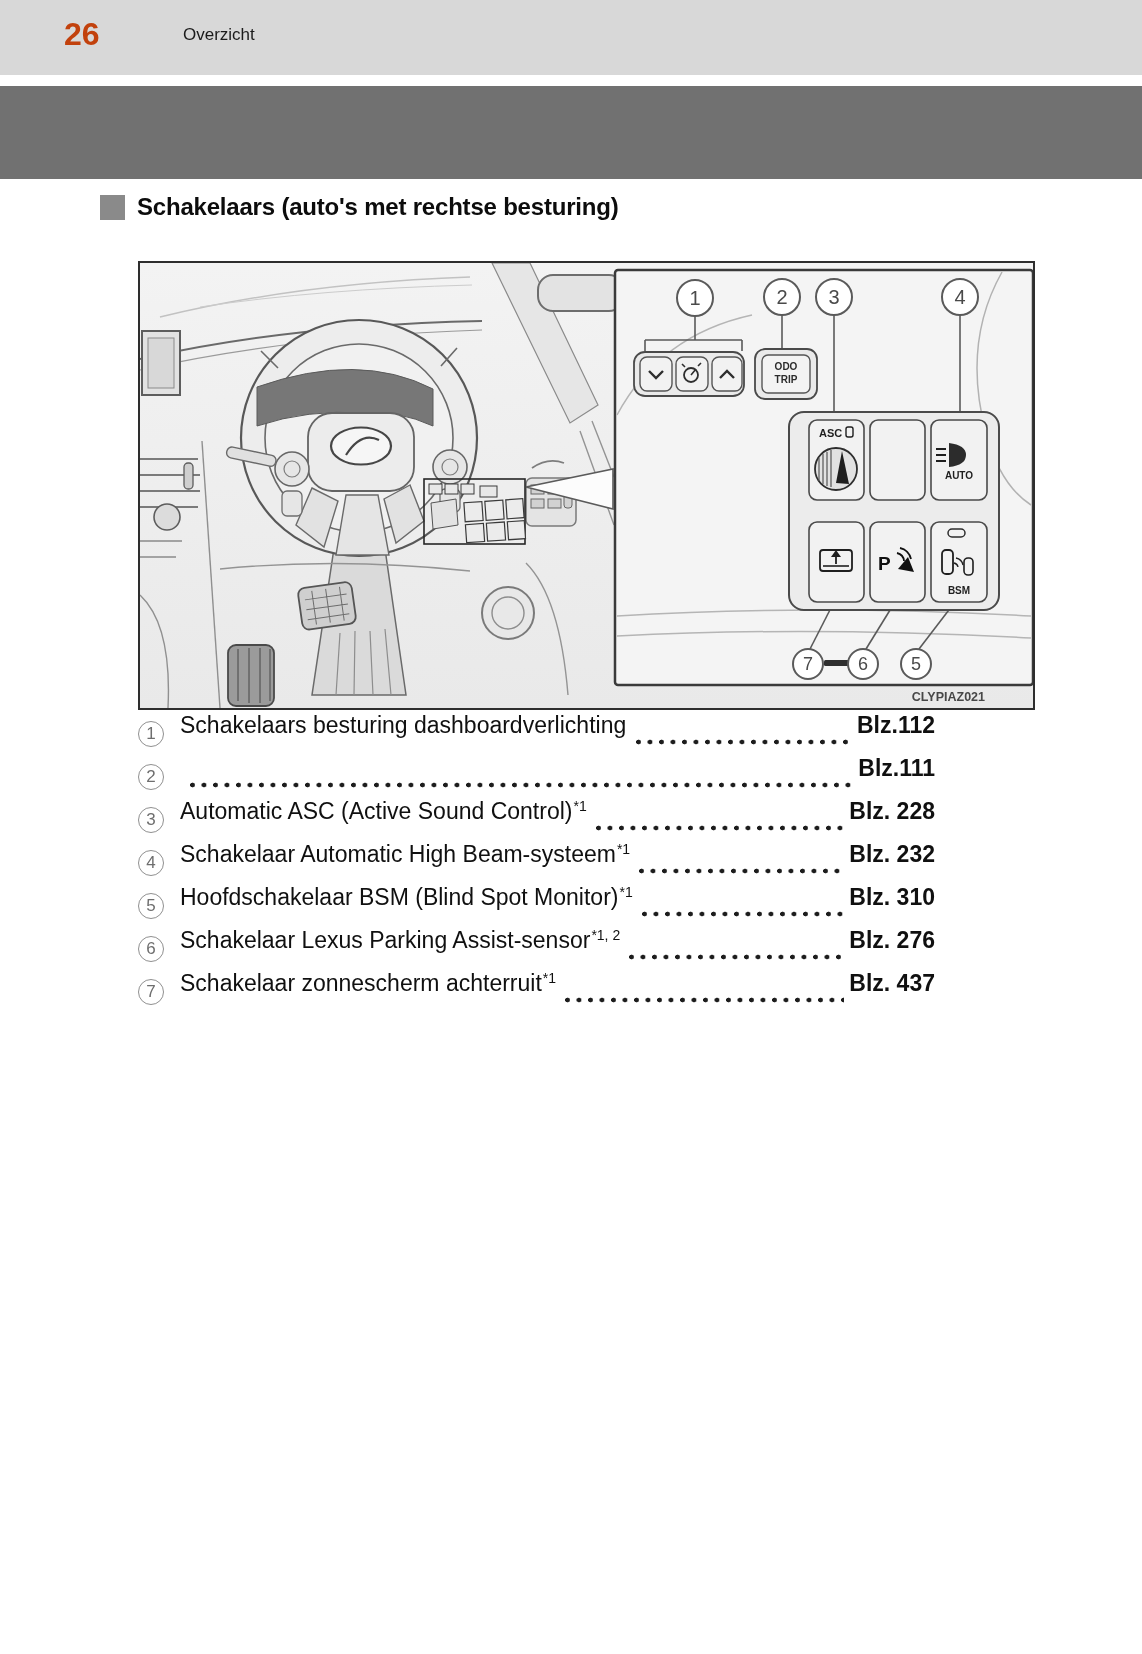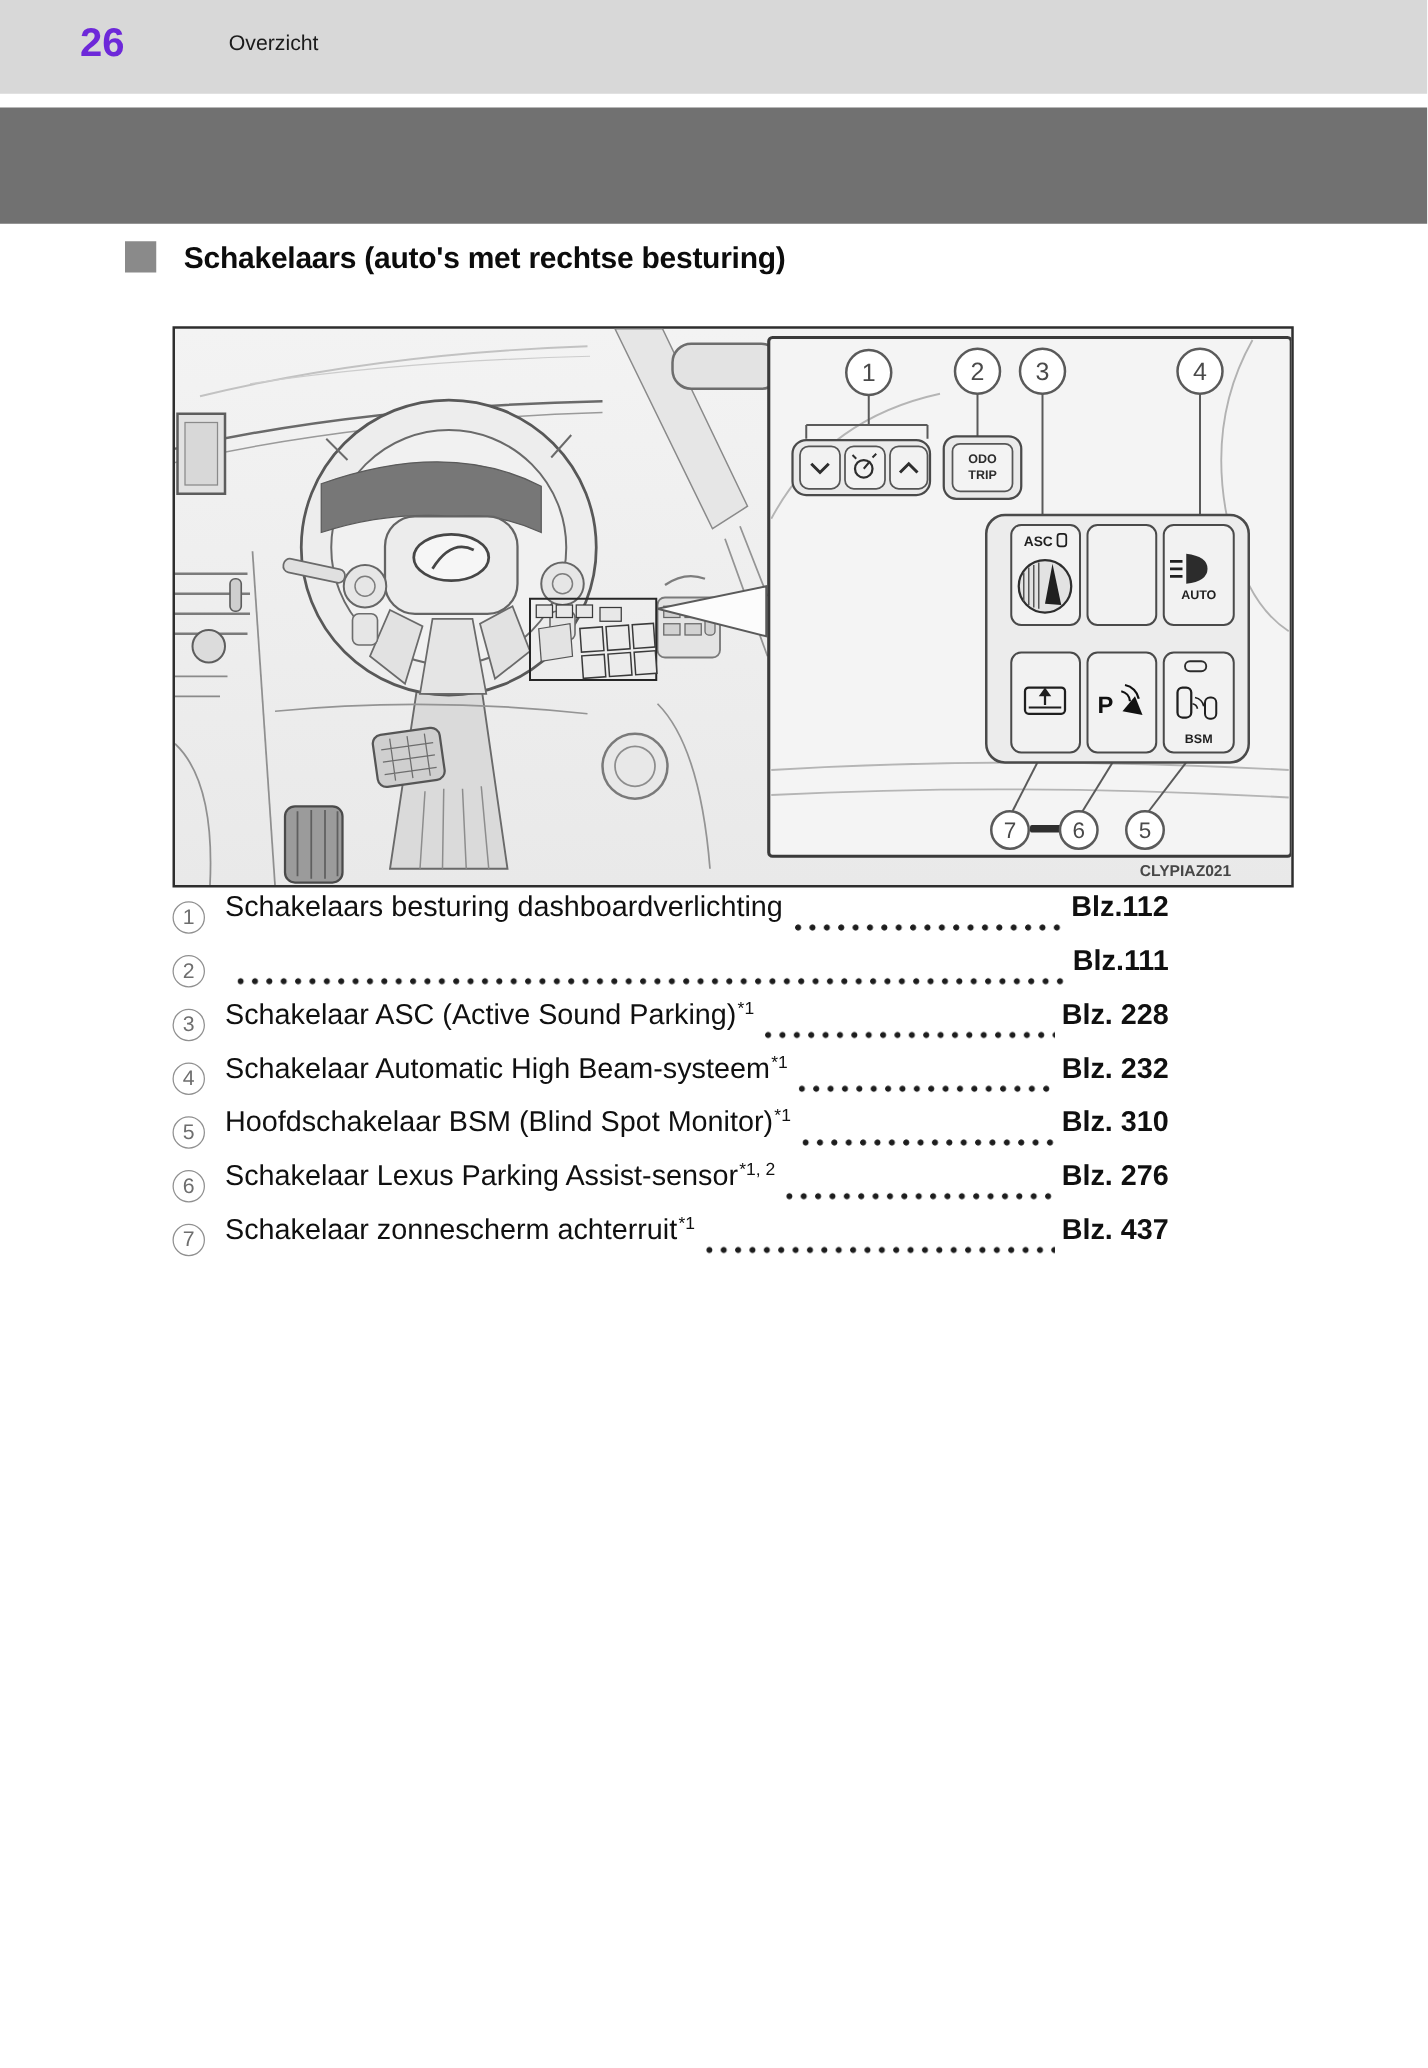--- a/index.html
+++ b/index.html
@@ -1,22 +1,22 @@
 <!DOCTYPE html>
 <html><head>
 <meta charset="utf-8">
 <style>
   html,body{margin:0;padding:0;background:#ffffff;}
   .page{position:relative;width:1142px;height:1654px;background:#ffffff;overflow:hidden;
         font-family:"Liberation Sans",sans-serif;}
   .hdrbar{position:absolute;left:0;top:0;width:1142px;height:75px;background:#d8d8d8;}
-  .pagenum{position:absolute;left:64px;top:16px;font-size:32px;font-weight:700;color:#6d28d9;}
+  .pagenum{position:absolute;left:64px;top:16px;font-size:32px;font-weight:700;color:#c2410c;}
   .sectionlbl{position:absolute;left:183px;top:25px;font-size:17px;font-weight:500;color:#1b1b1b;}
   .darkband{position:absolute;left:0;top:86px;width:1142px;height:93px;background:#717171;}
-  .h2row{position:absolute;left:100px;top:193px;display:flex;align-items:flex-start;gap:22px;}
+  .h2row{position:absolute;left:100px;top:193px;display:flex;align-items:center;gap:12px;}
   .h2sq{width:25px;height:25px;background:#8a8a8a;flex:0 0 auto;}
   .h2txt{font-size:24px;font-weight:700;color:#0c0c0c;letter-spacing:-0.2px;}
   .fig{position:absolute;left:138px;top:261px;width:897px;height:449px;border:2px solid #2e2e2e;
        box-sizing:border-box;background:linear-gradient(180deg,#f3f3f3,#e9e9e9);}
   .legend{position:absolute;left:138px;top:712px;width:797px;}
   .lrow{display:flex;align-items:baseline;height:43px;font-size:23px;font-weight:500;color:#101010;}
   .circ{align-self:center;flex:0 0 auto;display:inline-flex;align-items:center;justify-content:center;
         width:26px;height:26px;border:1.7px solid #909090;border-radius:50%;color:#6e6e6e;
         font-size:17px;font-weight:500;margin-right:16px;box-sizing:border-box;}
   .itxt{white-space:nowrap;}
@@ -250,21 +250,21 @@
       <span class="ref">Blz.112</span>
     </div>
     <div class="lrow">
       <span class="circ">2</span>
       <span class="isup"></span>
       <span class="leader"></span>
       <span class="ref">Blz.111</span>
     </div>
     <div class="lrow">
       <span class="circ">3</span>
-      <span class="itxt">Schakelaar ASC (Active Sound Parking)</span>
+      <span class="itxt">Automatic ASC (Active Sound Control)</span>
       <span class="isup">*1</span>
       <span class="leader"></span>
       <span class="ref">Blz. 228</span>
     </div>
     <div class="lrow">
       <span class="circ">4</span>
       <span class="itxt">Schakelaar Automatic High Beam-systeem</span>
       <span class="isup">*1</span>
       <span class="leader"></span>
       <span class="ref">Blz. 232</span>

